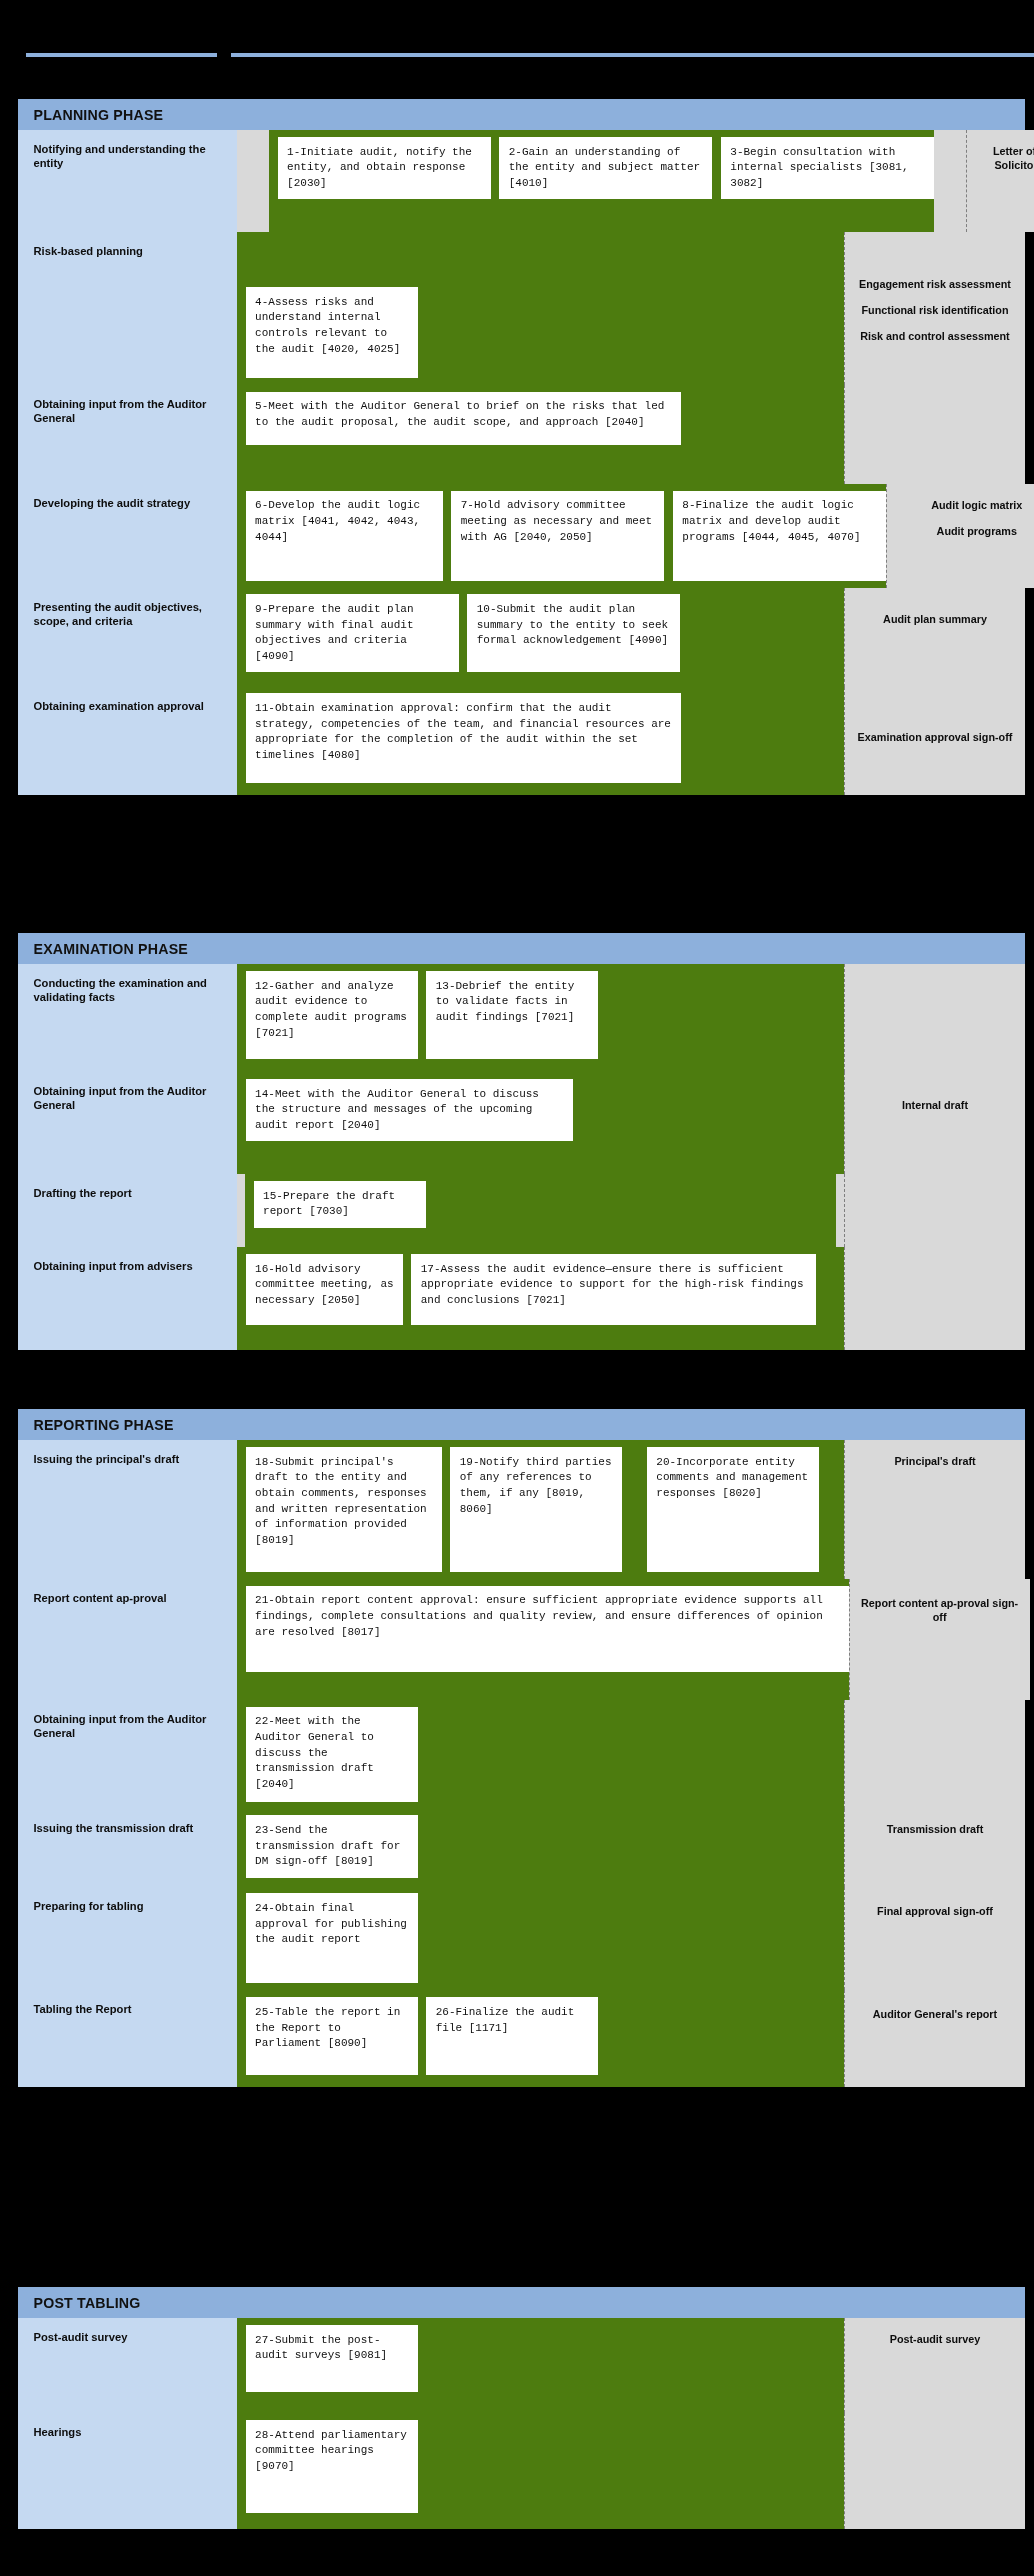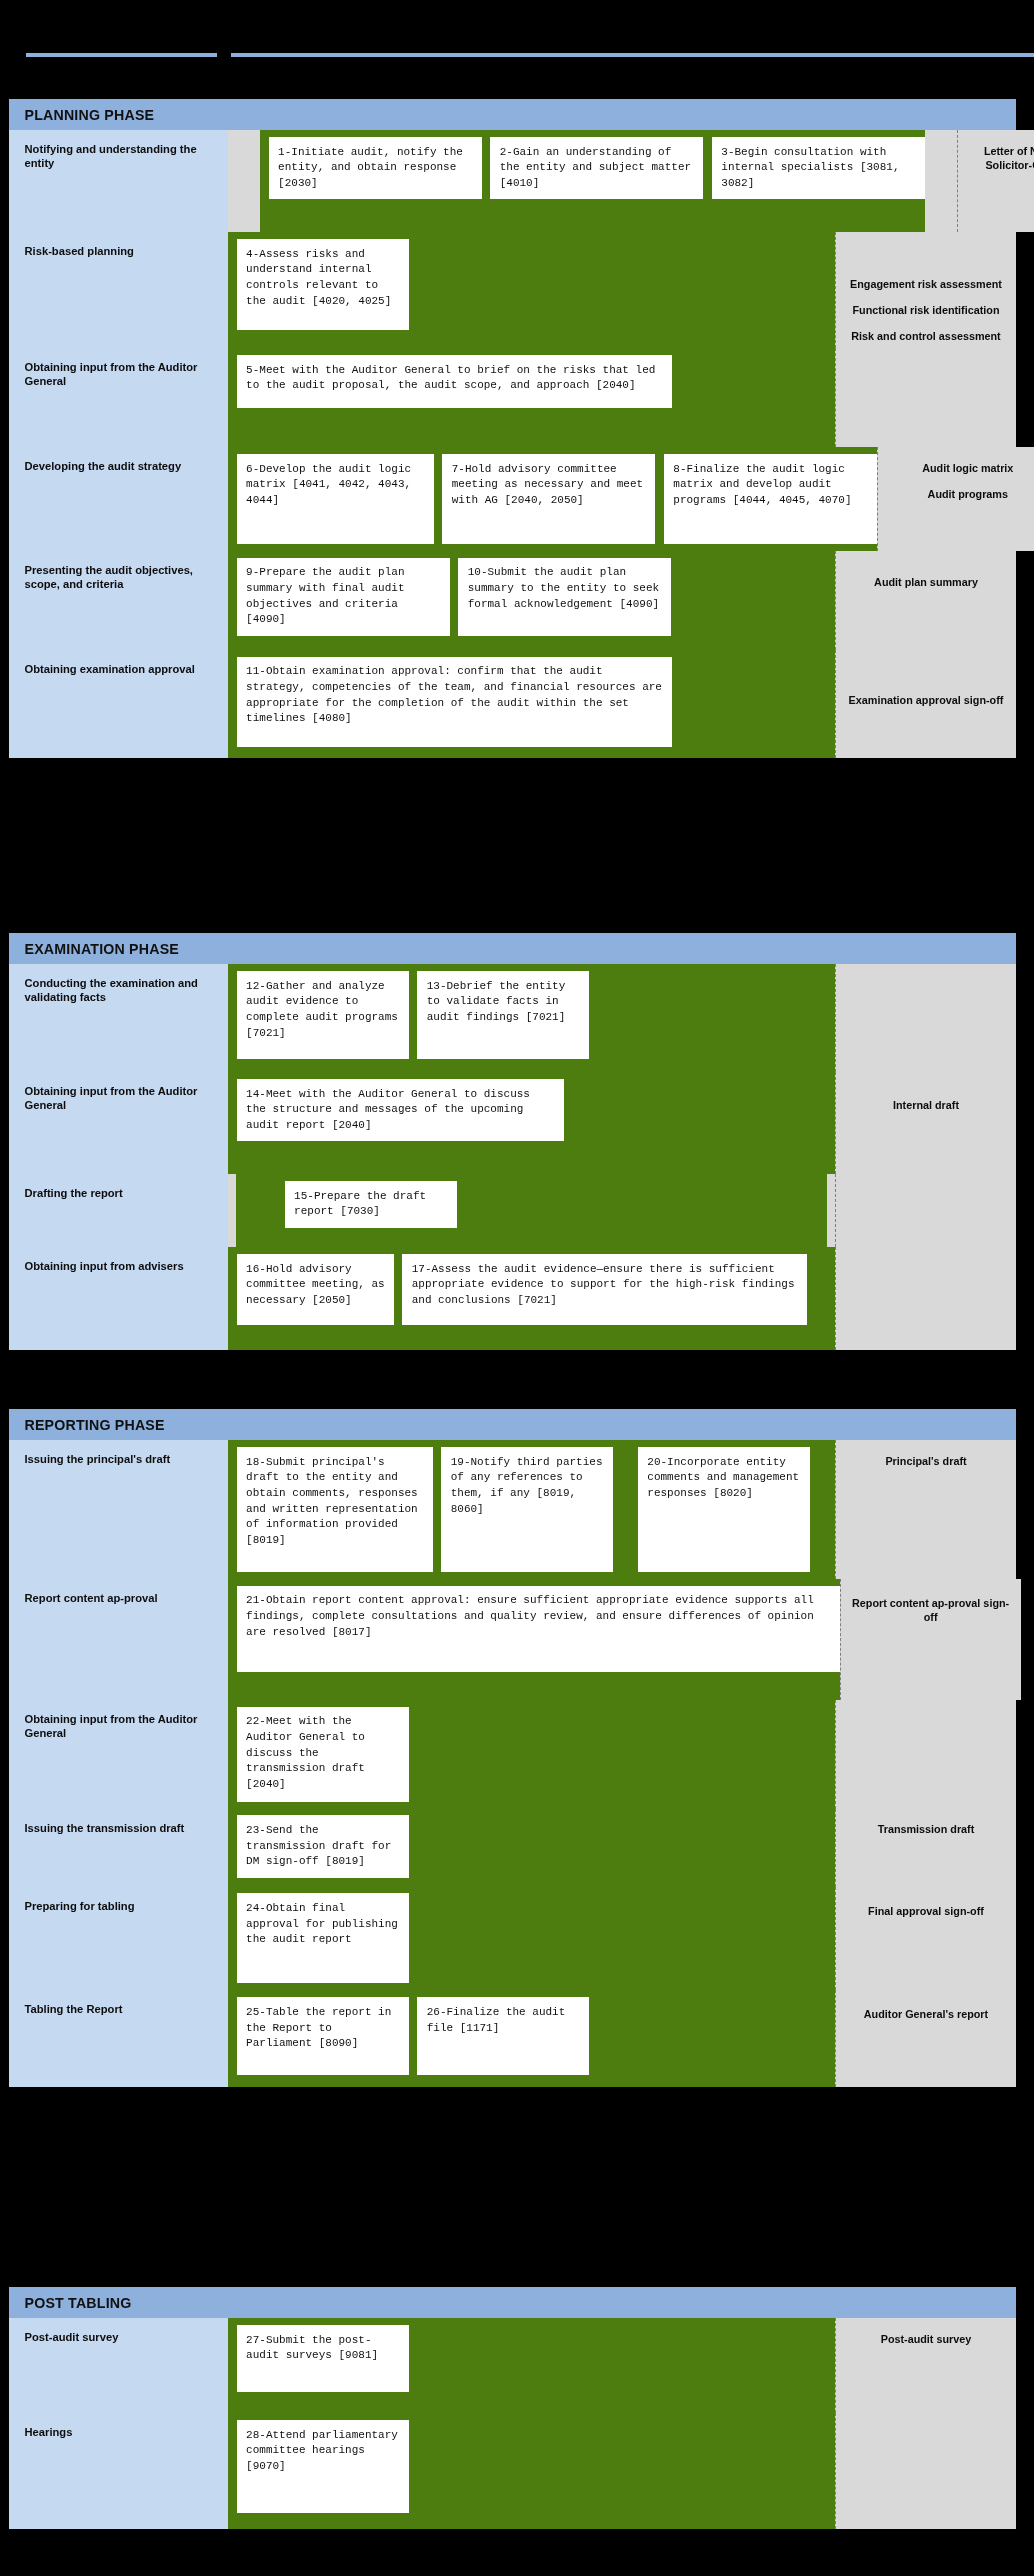--- a/index.html
+++ b/index.html
@@ -26,21 +26,21 @@
     height: 4.3px;
     background: #8DB0DC;
     top: 0;
   }
   .rule.left  { left: 26px;  width: 191px; }
   .rule.right { left: 231px; width: 803px; }
 
   
   .phase {
     position: absolute;
-    left: 9px;
+    left: 18px;
     width: 1007px;
     background: #D9D9D9;
   }
   .phase-header {
     background: #8DB0DC;
     height: 31px;
     display: flex;
     align-items: center;
     padding-left: 15.5px;
   }
@@ -125,21 +125,21 @@
           </div>
           <div class="outputs-cell" style="padding-top: 13.8px;">
             <div class="out-line">Letter of Notification and Solicitor-Client Privilege</div>
           </div>
         </div>
         <div class="row" style="min-height: 116px;">
           <div class="stage-cell">
             <div>Risk-based planning</div>
           </div>
           <div class="steps-cell">
-            <div class="step" style="width: 172px; min-height: 91px;">4-Assess risks and understand internal controls relevant to the audit  [4020, 4025]</div>
+            <div class="step" style="width: 172px; min-height: 91px; margin-top: 48px;">4-Assess risks and understand internal controls relevant to the audit  [4020, 4025]</div>
           </div>
           <div class="outputs-cell" style="padding-top: 45px;">
             <div class="out-line">Engagement risk assessment</div>
             <div class="out-line">Functional risk identification</div>
             <div class="out-line">Risk and control assessment</div>
           </div>
         </div>
         <div class="row" style="min-height: 99px;">
           <div class="stage-cell">
             <div>Obtaining input from the Auditor General</div>
@@ -210,21 +210,21 @@
           </div>
           <div class="outputs-cell" style="padding-top: 26px;">
             <div class="out-line">Internal draft</div>
           </div>
         </div>
         <div class="row" style="min-height: 73px; gap: 8px;">
           <div class="stage-cell">
             <div>Drafting the report</div>
           </div>
           <div class="steps-cell">
-            <div class="step" style="width: 172px; min-height: 41px; margin-left: 40px;">15-Prepare the draft report [7030]</div>
+            <div class="step" style="width: 172px; min-height: 41px;">15-Prepare the draft report [7030]</div>
           </div>
           <div class="outputs-cell" style="padding-top: 0px;"></div>
         </div>
         <div class="row" style="min-height: 103px;">
           <div class="stage-cell">
             <div>Obtaining input from advisers</div>
           </div>
           <div class="steps-cell">
             <div class="step" style="width: 157px; min-height: 71px;">16-Hold advisory committee meeting, as necessary [2050]</div>
             <div class="step" style="width: 405px; min-height: 71px;">17-Assess the audit evidence—ensure there is sufficient appropriate evidence to support for the high-risk findings and conclusions  [7021]</div>

